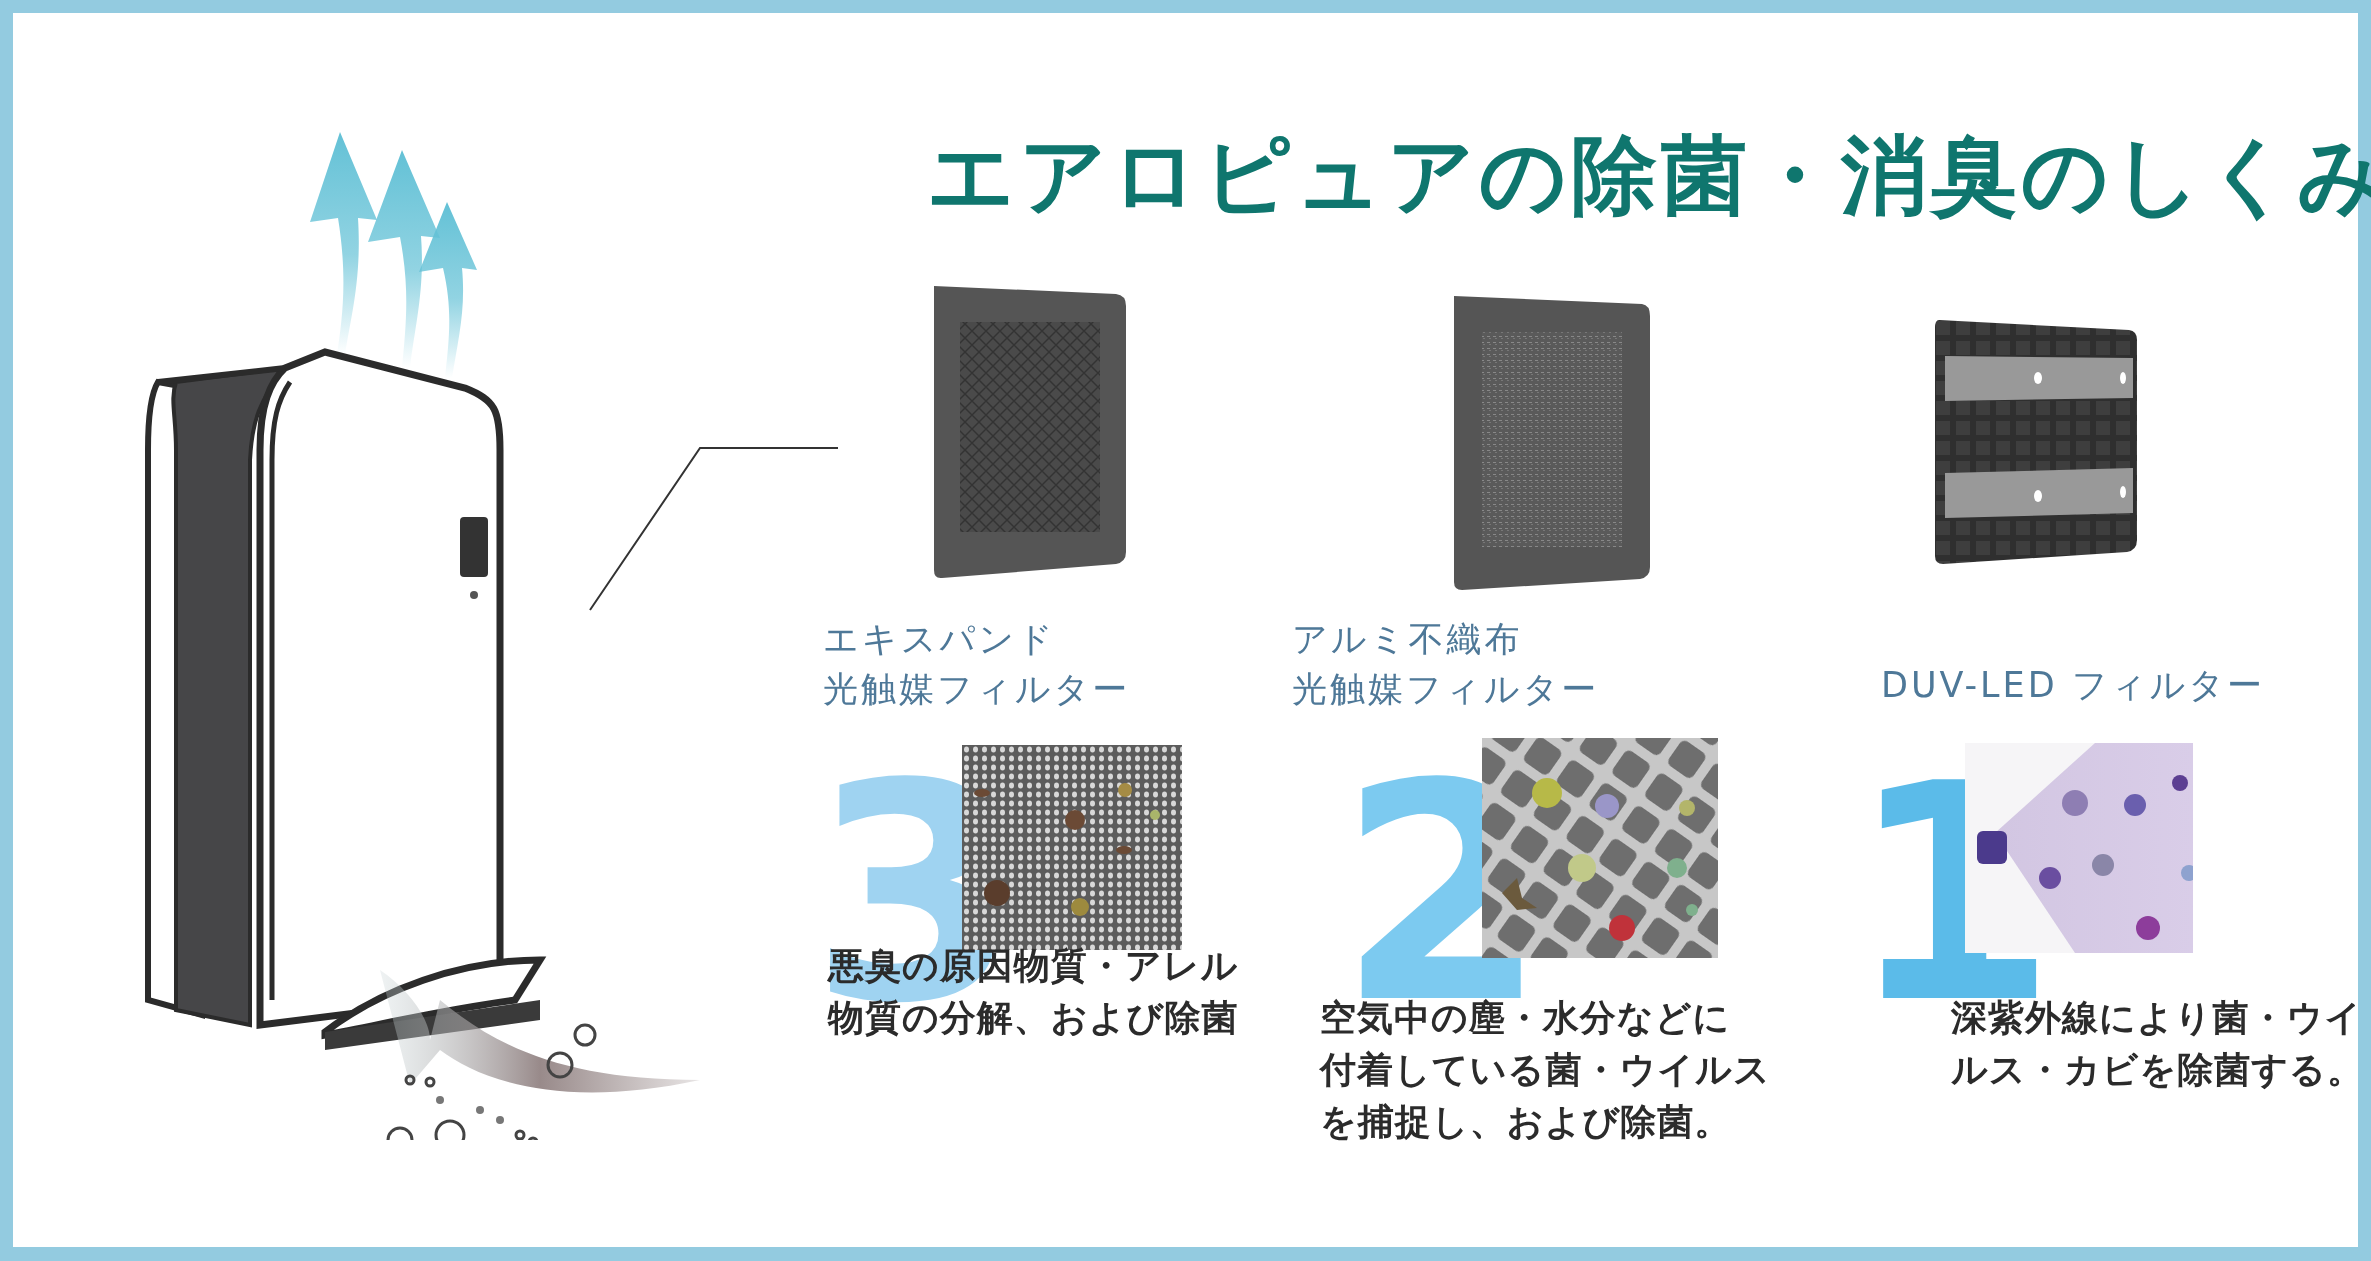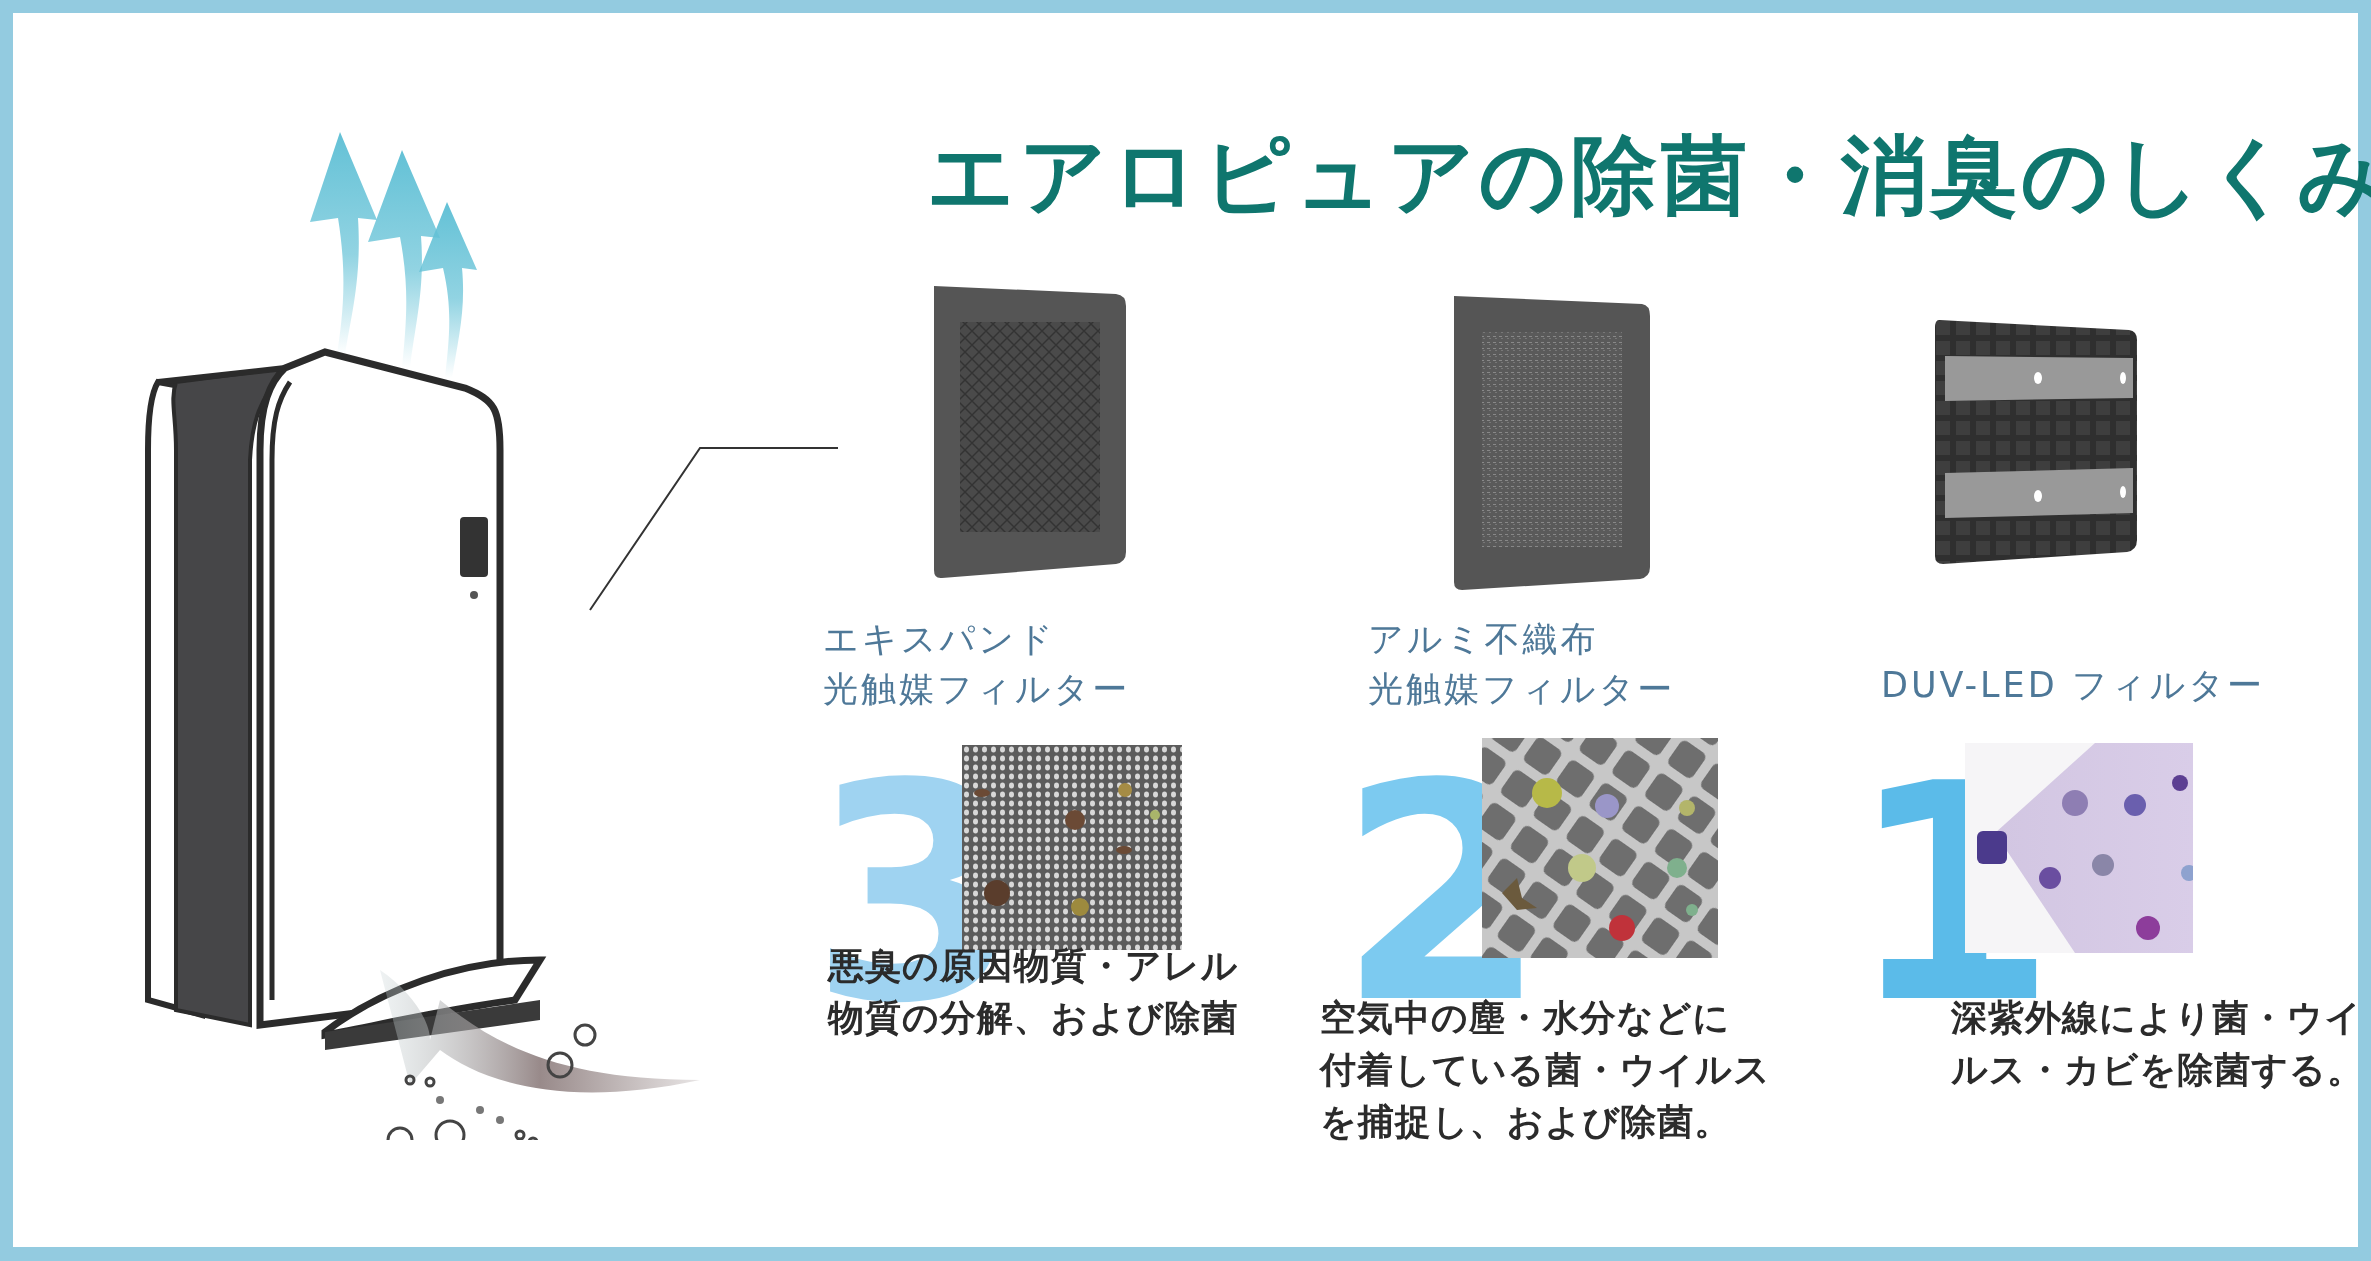--- a/index.html
+++ b/index.html
@@ -121,21 +121,21 @@
   <ellipse cx="105" cy="60" rx="4" ry="6" fill="#fff"></ellipse>
     <ellipse cx="190" cy="60" rx="3" ry="6" fill="#fff"></ellipse>
   <ellipse cx="105" cy="178" rx="4" ry="6" fill="#fff"></ellipse>
     <ellipse cx="190" cy="174" rx="3" ry="6" fill="#fff"></ellipse>
 </svg>
 
 <div class="filter-label" style="left:823px;top:614px">
   <div>エキスパンド</div>
   <div>光触媒フィルター</div>
 </div>
-<div class="filter-label" style="left:1368px;top:614px">
+<div class="filter-label" style="left:1292px;top:614px">
   <div>アルミ不織布</div>
   <div>光触媒フィルター</div>
 </div>
 <div class="filter-label" style="left:1881px;top:660px">
   <div>DUV-LED フィルター</div>
 </div>
 
 <div class="bignum" style="left:810px;top:745px;color:#9fd3f1;">3</div>
 <div class="bignum" style="left:1338px;top:745px;color:#7ccaf0;">2</div>
 <div class="bignum" style="left:1848px;top:745px;color:#5bbbe9;">1</div>

